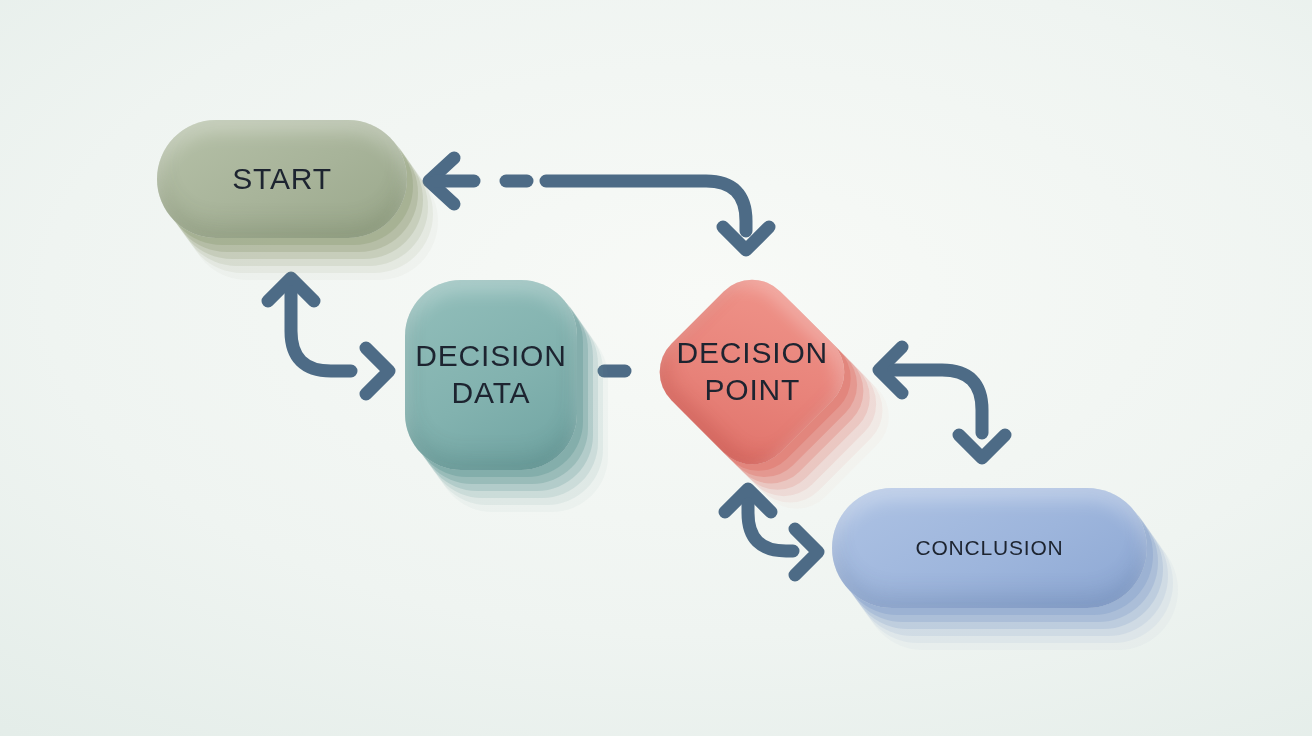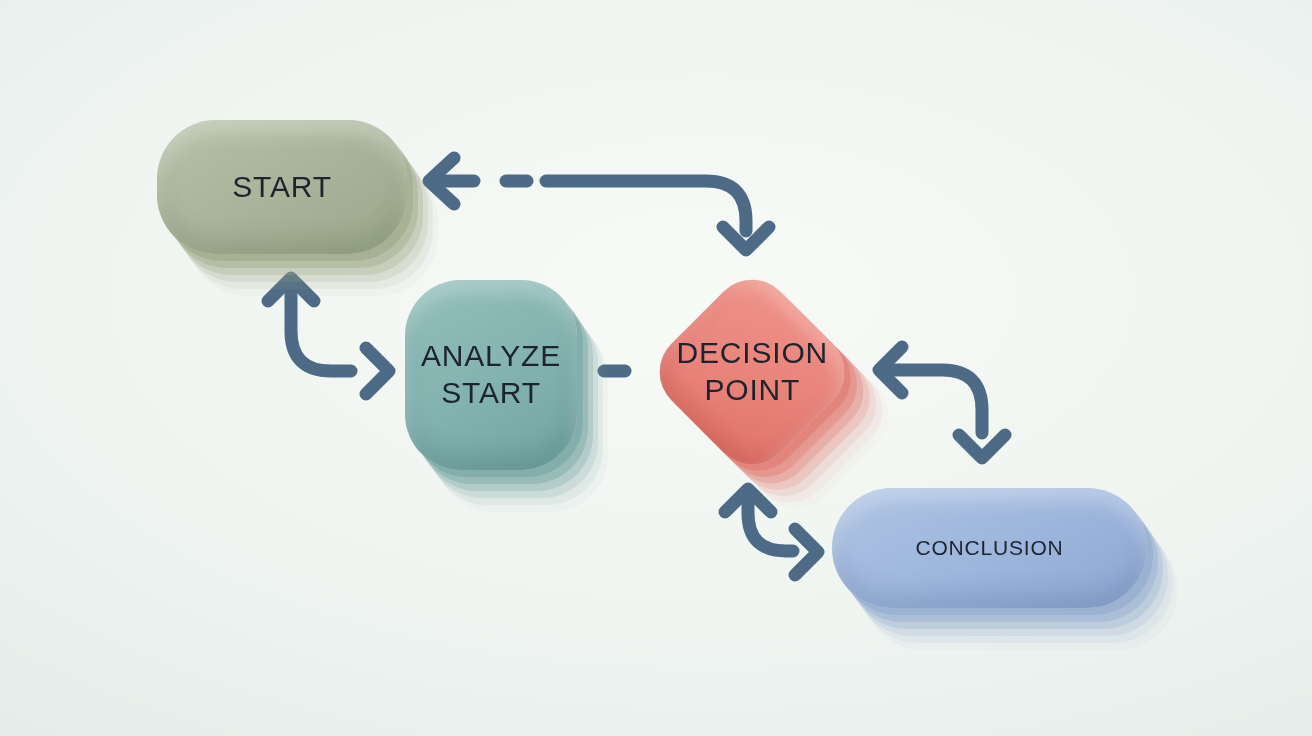--- a/index.html
+++ b/index.html
@@ -25,21 +25,21 @@
     justify-content: center;
     text-align: center;
     color: var(--text-color);
     font-weight: 500;
     letter-spacing: 0.8px;
     line-height: 1.22;
   }
 
   
   .node-start {
-    left: 157px; top: 120px; width: 250px; height: 134px;
+    left: 157px; top: 120px; width: 250px; height: 118px;
     border-radius: 59px;
     font-size: 30px;
     background: linear-gradient(150deg, #b6c1a8 0%, #a7b399 55%, #99a78a 100%);
     box-shadow:
       inset 0 12px 18px rgba(255,255,255,.30),
       inset 0 -14px 22px rgba(62,72,46,.16),
       6px 7px 0 rgba(154,166,132,.52),
       11px 14px 0 rgba(154,166,132,.38),
       16px 21px 0 rgba(154,166,132,.27),
       21px 28px 0 rgba(154,166,132,.18),
@@ -156,21 +156,21 @@
       <path d="M748,504 L748,513 Q748,551 786,551 L793,551"></path>
       <path d="M795,529 L818,552 L795,575"></path>
     </g>
   </svg>
 
   <div class="node node-start">
     <span>START</span>
   </div>
 
   <div class="node node-analyze">
-    <span>ANALYZE START</span>
+    <span>DECISION DATA</span>
   </div>
 
   <div class="node node-decision">
     <span class="diamond-label">DECISION POINT</span>
   </div>
 
   <div class="node node-conclusion">
     <span>CONCLUSION</span>
   </div>
 

